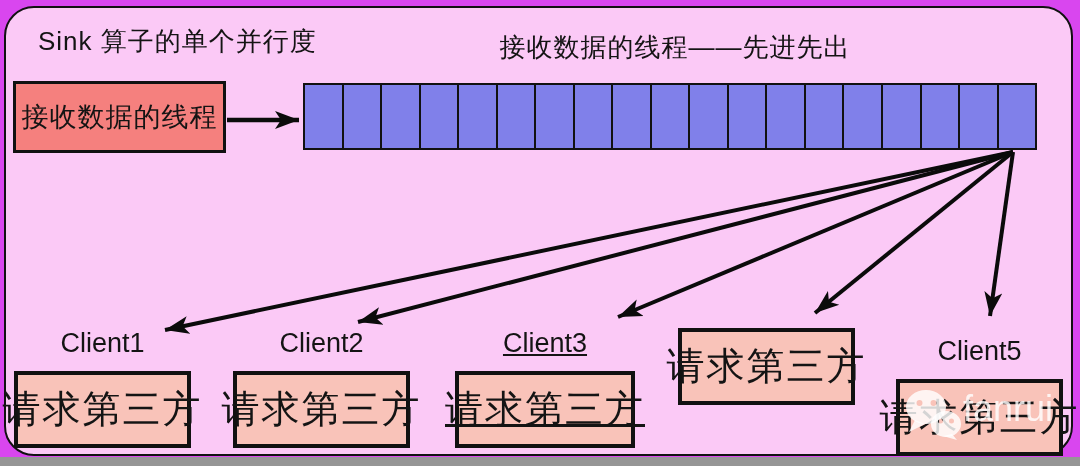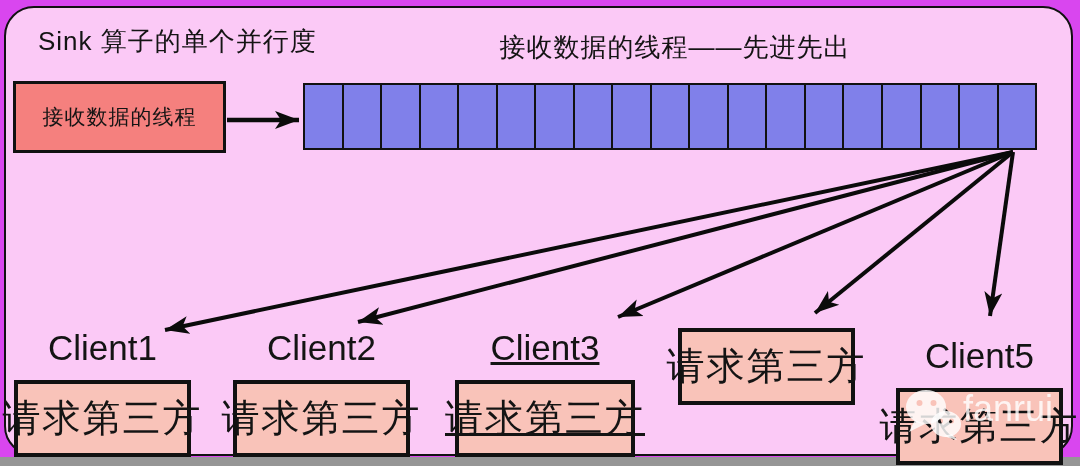--- a/index.html
+++ b/index.html
@@ -32,21 +32,21 @@
     position:absolute;left:430px;top:30px;width:490px;text-align:center;
     font-size:26px;letter-spacing:1px;white-space:nowrap;
   }
 
   .producer-box{
     position:absolute;left:13px;top:81px;width:213px;height:72px;
     background:var(--producer-bg);
     border:3px solid var(--outline);
     box-sizing:border-box;
     display:flex;align-items:center;justify-content:center;
-    font-size:21px;letter-spacing:1px;white-space:nowrap;
+    font-size:27px;letter-spacing:1px;white-space:nowrap;
   }
 
   .put-label{
     position:absolute;left:231px;top:78px;width:72px;text-align:center;
     font-size:28px;
   }
 
   .queue{
     position:absolute;left:303px;top:83px;width:734px;height:67px;
     border:2.5px solid var(--outline);
@@ -58,21 +58,21 @@
     flex:1 1 0;
     background:var(--queue-cell);
     border-left:2px solid var(--outline);
   }
   .queue .cell:first-child{border-left:none;}
 
   .arrows{position:absolute;left:0;top:0;pointer-events:none;}
 
   .client{position:absolute;top:328px;}
   .client-label{
-    text-align:center;font-size:35px;margin-bottom:12px;white-space:nowrap;
+    text-align:center;font-size:27px;margin-bottom:12px;white-space:nowrap;
   }
   .client-box{
     height:77px;
     background:var(--client-box-bg);
     border:4px solid var(--outline);
     box-sizing:border-box;
     display:flex;align-items:center;justify-content:center;
     font-size:38px;letter-spacing:2px;white-space:nowrap;
   }
 

